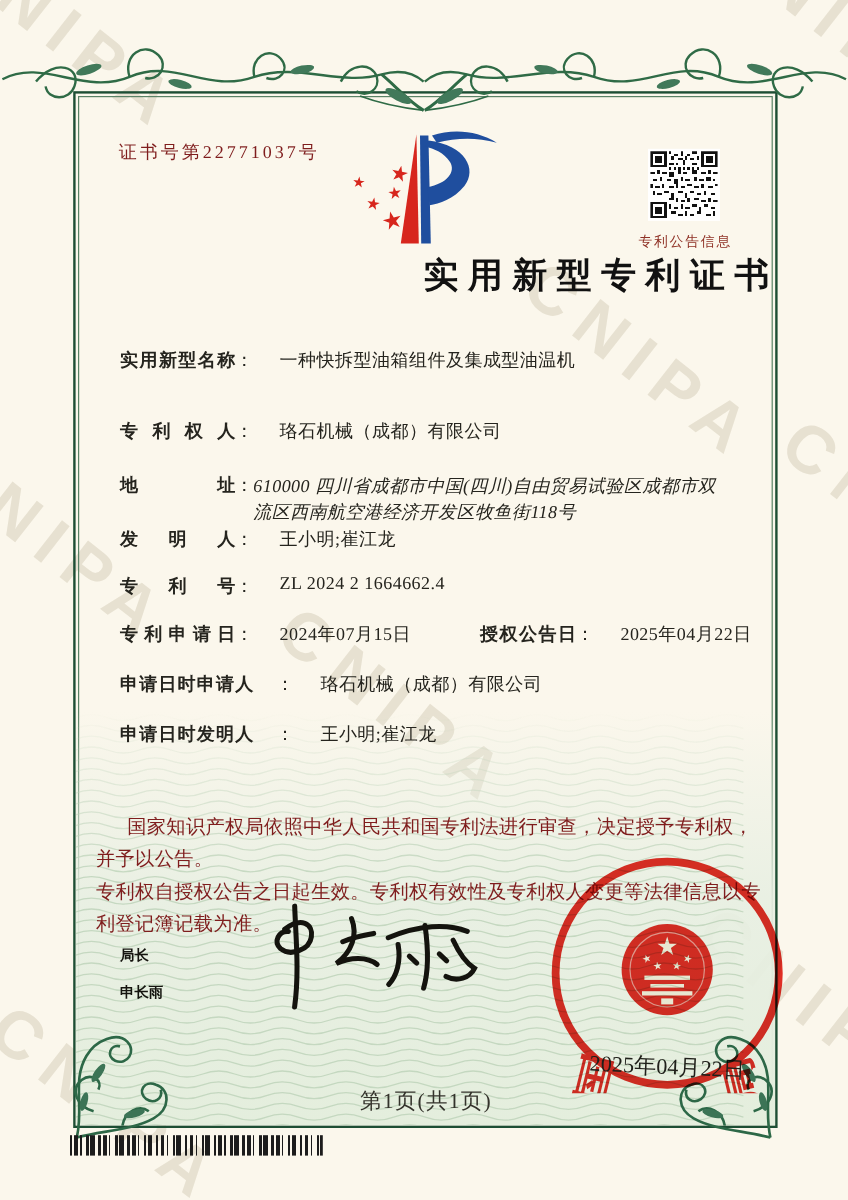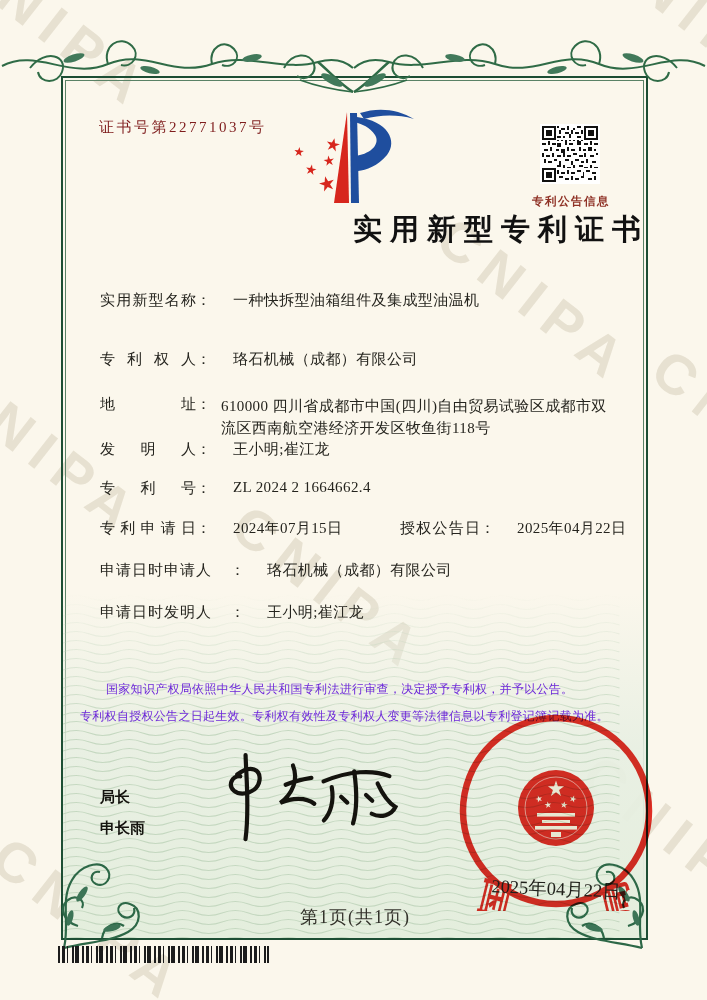--- a/index.html
+++ b/index.html
@@ -30,40 +30,40 @@
   .flor{position:absolute;width:100px;height:122px;}
   .flor-left{left:48px;top:830px;}
   .flor-right{left:558px;top:830px;transform:scaleX(-1);}
   
   .cert-no{position:absolute;left:99px;top:118px;font-size:15px;letter-spacing:2.5px;color:#7f1d1d;}
   .logo{position:absolute;left:288px;top:108px;width:130px;height:100px;}
   .qr-box{position:absolute;left:540px;top:124px;width:56px;height:56px;background:#fff;padding:2px;}
   .qr-box svg{width:100%;height:100%;}
   .qr-label{
     position:absolute;left:516px;top:194px;width:110px;text-align:center;
-    font-size:11.5px;letter-spacing:1.5px;color:#8f3125;font-weight:bold;
+    font-size:11.5px;letter-spacing:1.5px;color:#8f3125;font-weight:normal;
   }
   .title{
     position:absolute;left:61px;top:210px;width:588px;text-align:right;
     font-size:29px;font-weight:bold;letter-spacing:8px;color:#111;
   }
   
   .row{position:absolute;font-size:15px;white-space:nowrap;color:#25241e;}
-  .f-label{display:inline-block;width:96px;text-align:justify;text-align-last:justify;vertical-align:top;}
+  .f-label{display:inline-block;width:96px;text-align:justify;text-align-last:justify;vertical-align:top;font-weight:bold;}
   .f-label.wide{width:130px;text-align-last:auto;letter-spacing:1px;}
   .f-label.narrow{width:80px;}
   .f-colon{display:inline-block;vertical-align:top;}
   .f-value{display:inline-block;margin-left:22px;vertical-align:top;letter-spacing:0.4px;text-align:center;}
-  .addr-lines{display:inline-block;margin-left:10px;vertical-align:top;white-space:normal;width:430px;line-height:22px;letter-spacing:0.4px;}
-  
-  .decl{position:absolute;left:80px;top:676px;width:556px;font-size:12px;line-height:27px;color:#6d28d9;letter-spacing:0.3px;}
+  .addr-lines{display:inline-block;vertical-align:top;white-space:normal;width:430px;line-height:22px;letter-spacing:0.4px;font-style:italic;}
+  
+  .decl{position:absolute;left:80px;top:676px;width:556px;font-size:16px;line-height:27px;color:#7f1d1d;letter-spacing:0.3px;}
   .decl .l1{text-indent:26px;}
   
   .officer{position:absolute;left:100px;top:781px;font-family:"Liberation Sans","DejaVu Sans",sans-serif;
-    font-weight:bold;font-size:15px;line-height:31px;color:#15140f;}
+    font-weight:bold;font-size:12px;line-height:31px;color:#15140f;}
   .signature{position:absolute;left:208px;top:746px;width:198px;height:98px;}
   
   .seal{position:absolute;left:456px;top:711px;width:200px;height:200px;mix-blend-mode:multiply;opacity:.95;}
   .seal text{font-family:"Liberation Serif","DejaVu Serif",serif;}
   
   .barcode{
     position:absolute;left:58px;top:946px;width:211px;height:17px;
     background:repeating-linear-gradient(90deg,
       #1c1c1c 0 2px, transparent 2px 4px,
       #1c1c1c 4px 7px, transparent 7px 9px,

